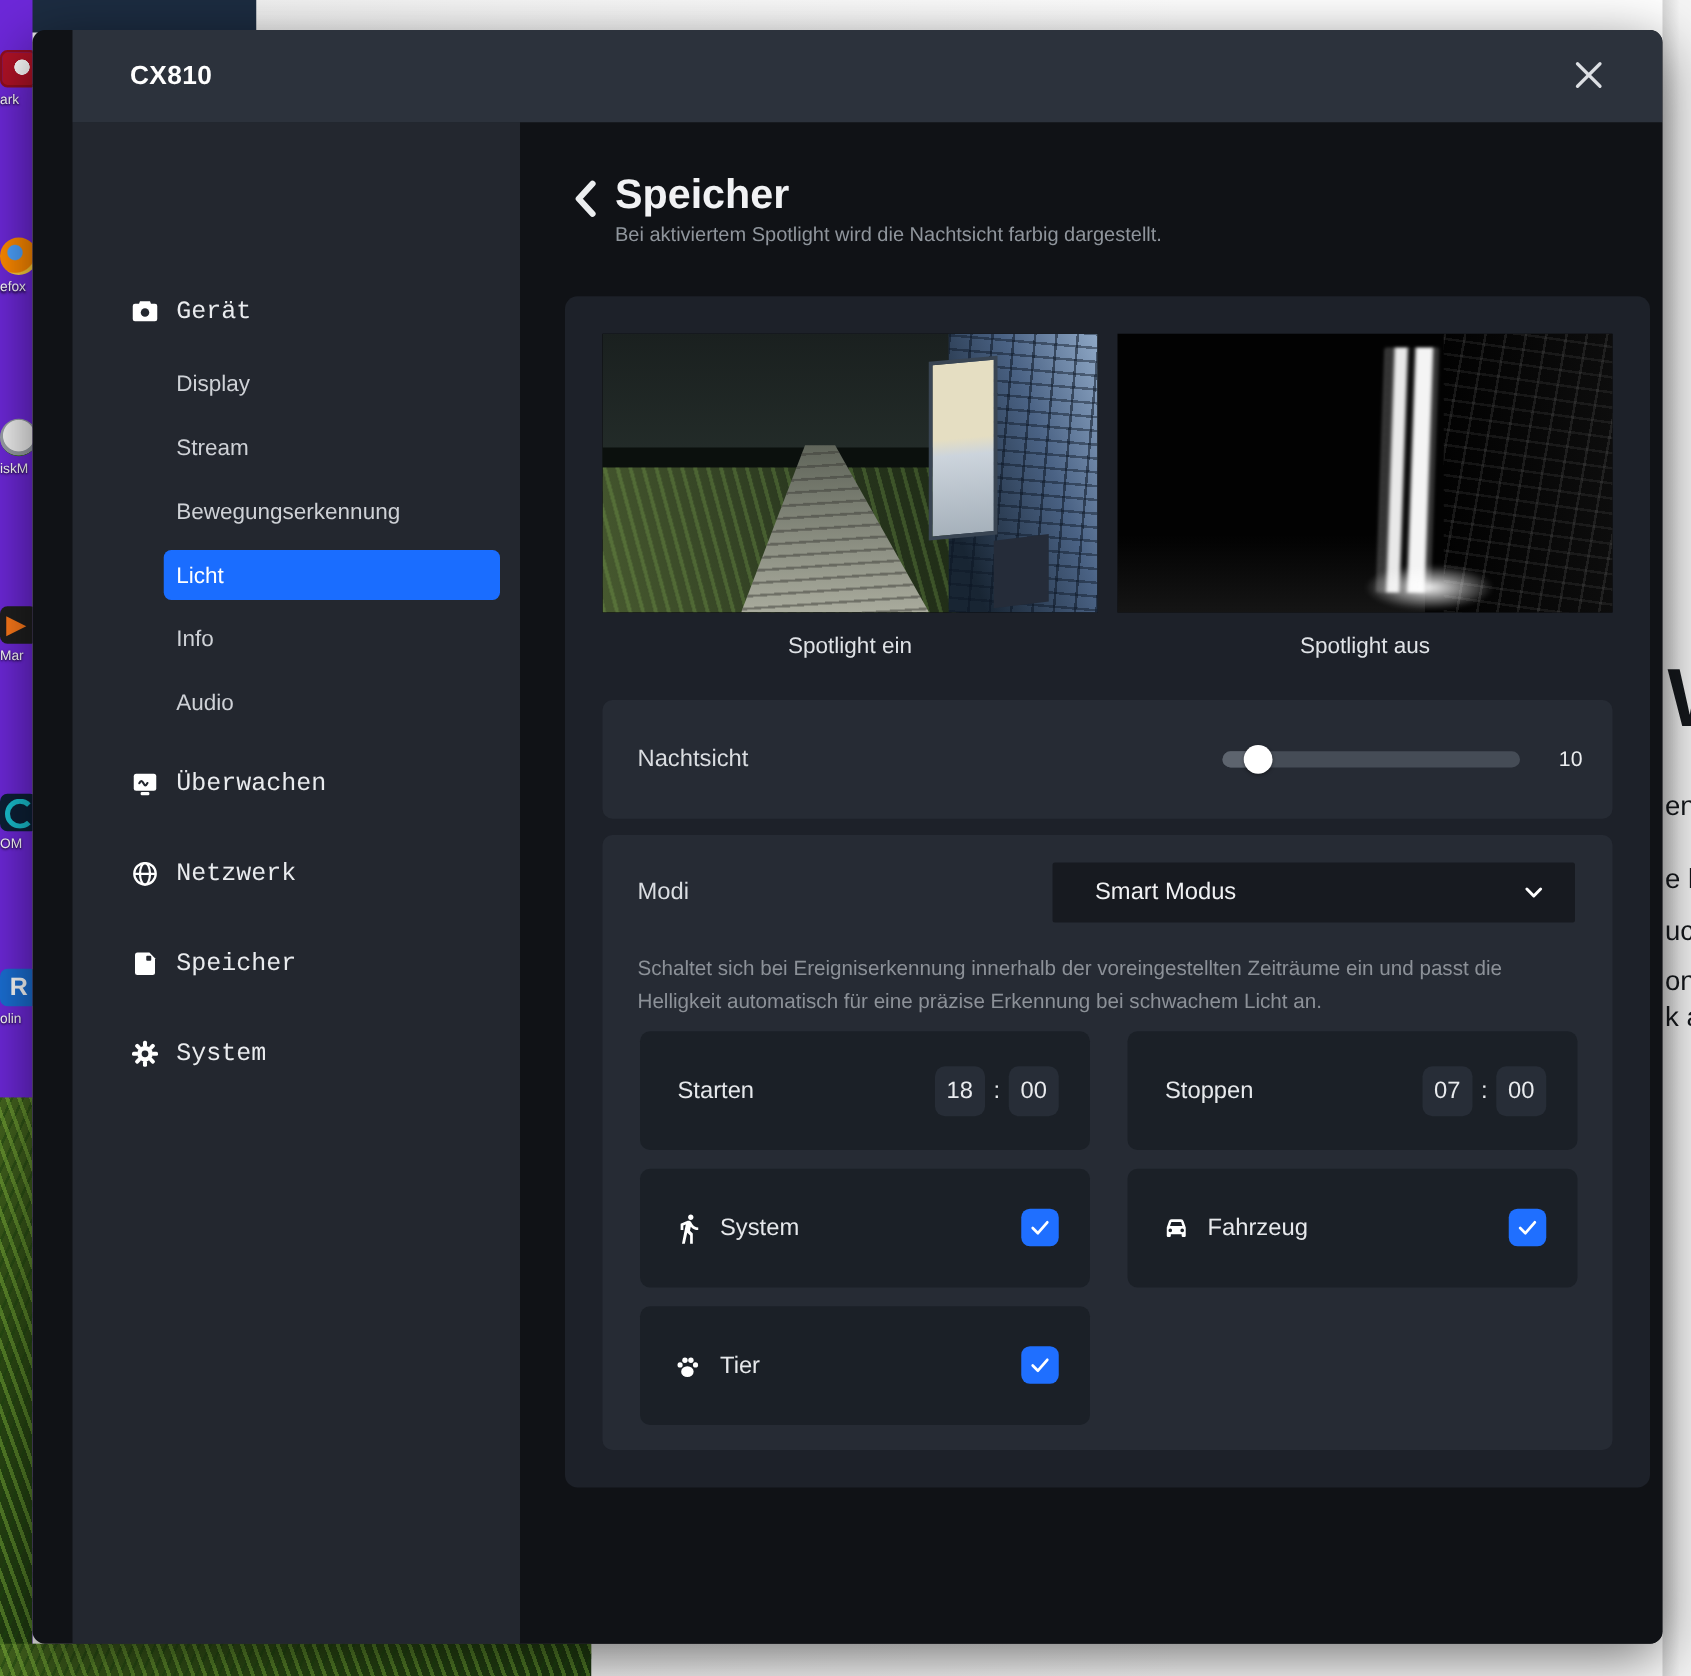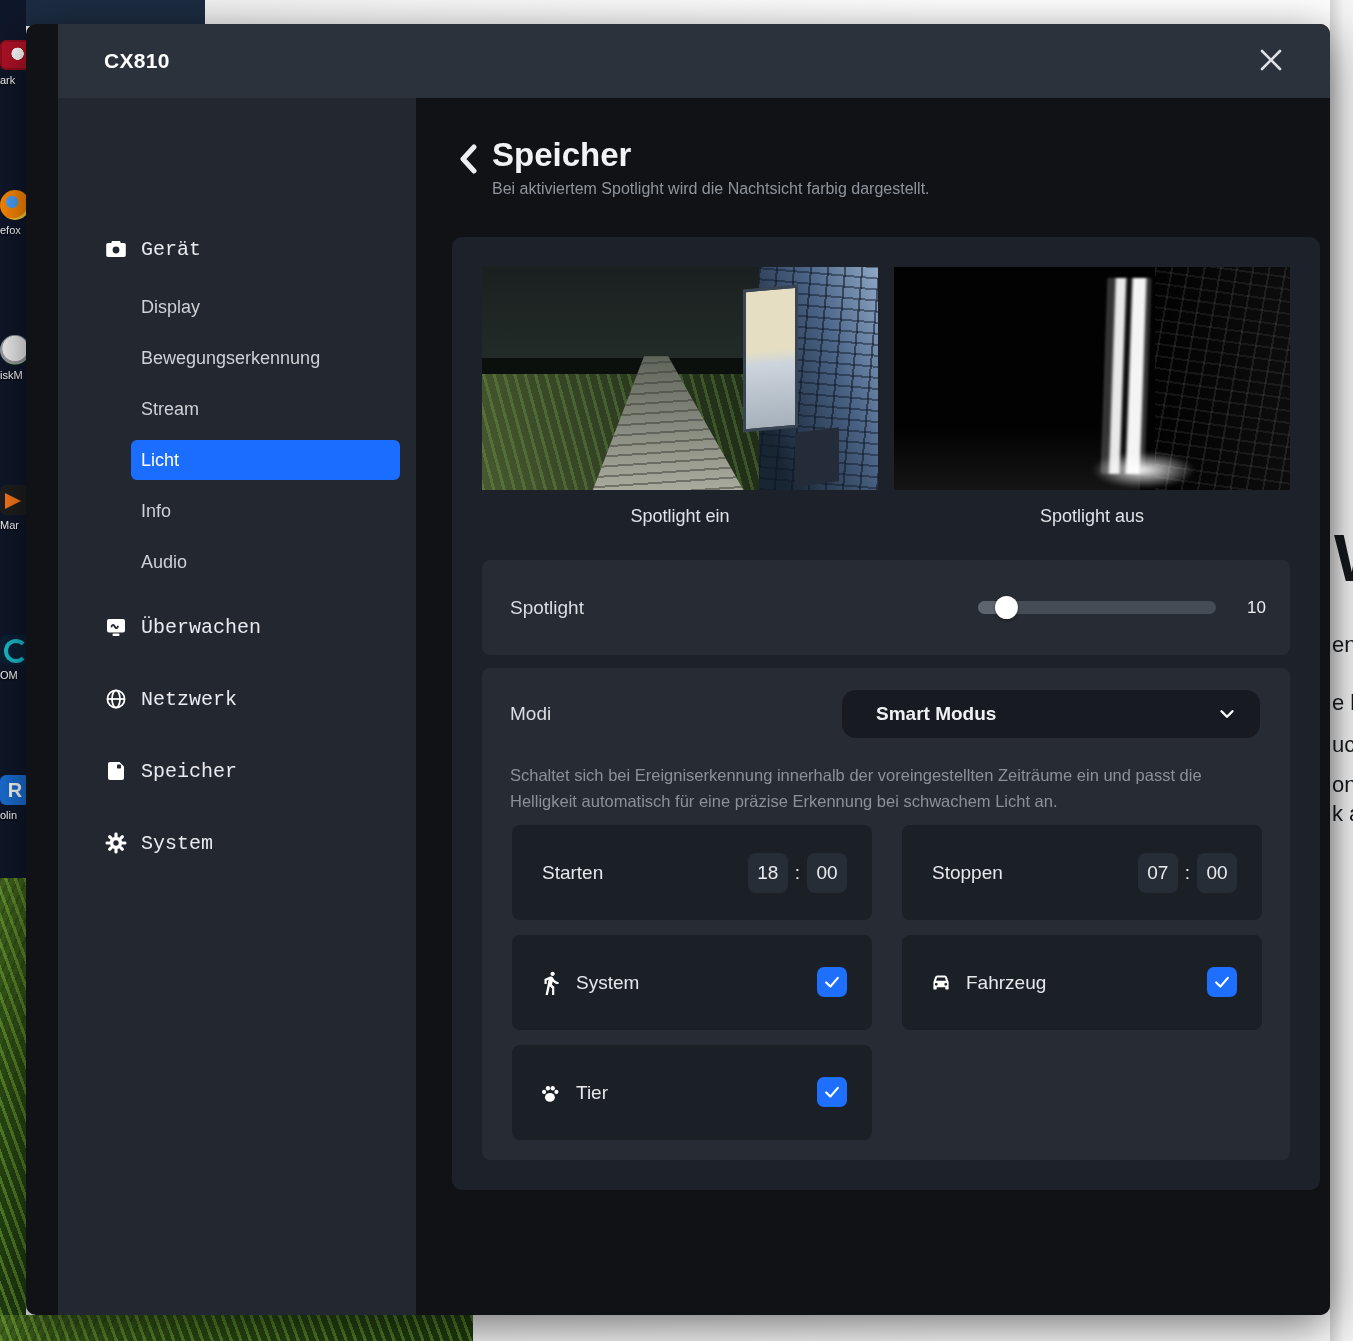--- a/index.html
+++ b/index.html
@@ -5,21 +5,21 @@
   * { margin:0; padding:0; box-sizing:border-box; }
   html,body { width:1353px; height:1341px; overflow:hidden; }
   body {
     font-family:"Liberation Sans","DejaVu Sans",sans-serif;
     background:linear-gradient(90deg,#ededed,#f7f7f7 30%,#ffffff 70%);
     position:relative;
   }
 
   
   .desk-top-navy { position:absolute; left:0; top:0; width:205px; height:26px; background:#1c2c41; }
-  .desk-left { position:absolute; left:0; top:0; width:26px; height:1341px; overflow:hidden; background:#0f172a; }
+  .desk-left { position:absolute; left:0; top:0; width:26px; height:1341px; overflow:hidden; background:#6d28d9; }
   .desk-left .grass-col { position:absolute; left:0; top:878px; width:26px; height:463px; }
   .grass-tex {
     background:
       repeating-linear-gradient(70deg, rgba(150,210,70,.4) 0 3px, rgba(0,0,0,0) 3px 9px),
       repeating-linear-gradient(115deg, rgba(30,70,15,.5) 0 2px, rgba(0,0,0,0) 2px 8px),
       linear-gradient(160deg,#45651f,#2c4a14 45%,#1d3710);
   }
   .desk-icon { position:absolute; left:0; width:34px; text-align:left; }
   .desk-icon .glyph { width:30px; height:30px; border-radius:6px; margin-left:0; }
   .desk-icon .cap { display:block; font-size:11px; color:#fff; text-shadow:0 1px 2px #000; margin-top:4px; white-space:nowrap; }
@@ -125,21 +125,21 @@
   .card-brightness { position:absolute; left:30px; top:323px; width:808px; height:95px; }
   .cb-label { position:absolute; left:28px; top:0; height:95px; line-height:95px; color:#dadde1; font-size:19px; }
   .slider-track { position:absolute; left:496px; top:41px; width:238px; height:13px; border-radius:7px; background:#454c56; cursor:pointer; }
   .slider-fill { position:absolute; left:0; top:0; height:13px; width:30px; border-radius:7px; background:#5d646e; }
   .slider-thumb { position:absolute; left:17px; top:-5px; width:23px; height:23px; border-radius:50%; background:#fff; box-shadow:0 1px 3px rgba(0,0,0,.4); cursor:grab; }
   .cb-value { position:absolute; right:24px; top:0; height:95px; line-height:95px; color:#eceef0; font-size:17px; }
 
   
   .card-modes { position:absolute; left:30px; top:431px; width:808px; height:492px; }
   .cm-label { position:absolute; left:28px; top:0; height:92px; line-height:92px; color:#dadde1; font-size:19px; }
-  .dropdown { position:absolute; left:360px; top:22px; width:418px; height:48px; background:#171a20; border-radius:14px; cursor:pointer; display:flex; align-items:center;font-weight:bold; }
+  .dropdown { position:absolute; left:360px; top:22px; width:418px; height:48px; background:#171a20; border-radius:2px; cursor:pointer; display:flex; align-items:center; }
   .dropdown .dd-text { color:#f0f1f3; font-size:19px; padding-left:34px; }
   .dropdown .dd-chev { position:absolute; right:22px; top:13px; }
   .cm-desc { position:absolute; left:28px; top:94px; width:738px; color:#8c9198; font-size:16.5px; line-height:26px; }
   .cm-grid { position:absolute; left:30px; top:157px; width:750px; display:grid; grid-template-columns:360px 360px; gap:15px 30px; grid-auto-rows:95px; }
   .inner-card { position:relative; background:#1b2027; border-radius:8px; cursor:default; }
   .ic-label { position:absolute; left:30px; top:0; height:95px; line-height:95px; color:#e6e8eb; font-size:19px; }
   .ic-label.with-icon { left:64px; }
   .ic-icon { position:absolute; left:26px; top:35px; }
   .time-group { position:absolute; right:25px; top:0; height:95px; display:flex; align-items:center; gap:7px; }
   .time-box { width:40px; height:40px; border-radius:8px; background:#272d37; color:#e9ebee; font-size:19px; text-align:center; line-height:40px; cursor:pointer; }
@@ -212,24 +212,24 @@
           <circle cx="12" cy="13" r="3.4" fill="#23272f"></circle>
         </svg>
         <span>Gerät</span>
       </div>
 
       <div class="sub-list">
         <div class="sub-item">
             <span>Display</span>
           </div>
         <div class="sub-item">
+            <span>Stream</span>
+          </div>
+        <div class="sub-item">
             <span>Bewegungserkennung</span>
-          </div>
-        <div class="sub-item">
-            <span>Stream</span>
           </div>
         <div class="sub-item selected">
             <span>Licht</span>
           </div>
         <div class="sub-item">
             <span>Info</span>
           </div>
         <div class="sub-item">
             <span>Audio</span>
           </div>
@@ -316,21 +316,21 @@
               <div class="aus-floor"></div>
               <div class="aus-wall"></div>
               <div class="aus-window"></div>
               <div class="aus-glow"></div>
             </div>
             <figcaption>Spotlight aus</figcaption>
           </figure>
         </div>
 
         <div class="card card-brightness">
-          <span class="cb-label">Spotlight</span>
+          <span class="cb-label">Nachtsicht</span>
           <div class="slider-track">
             <div class="slider-fill"></div>
             <div class="slider-thumb"></div>
           </div>
           <span class="cb-value">10</span>
         </div>
 
         <div class="card card-modes">
           <span class="cm-label">Modi</span>
 

